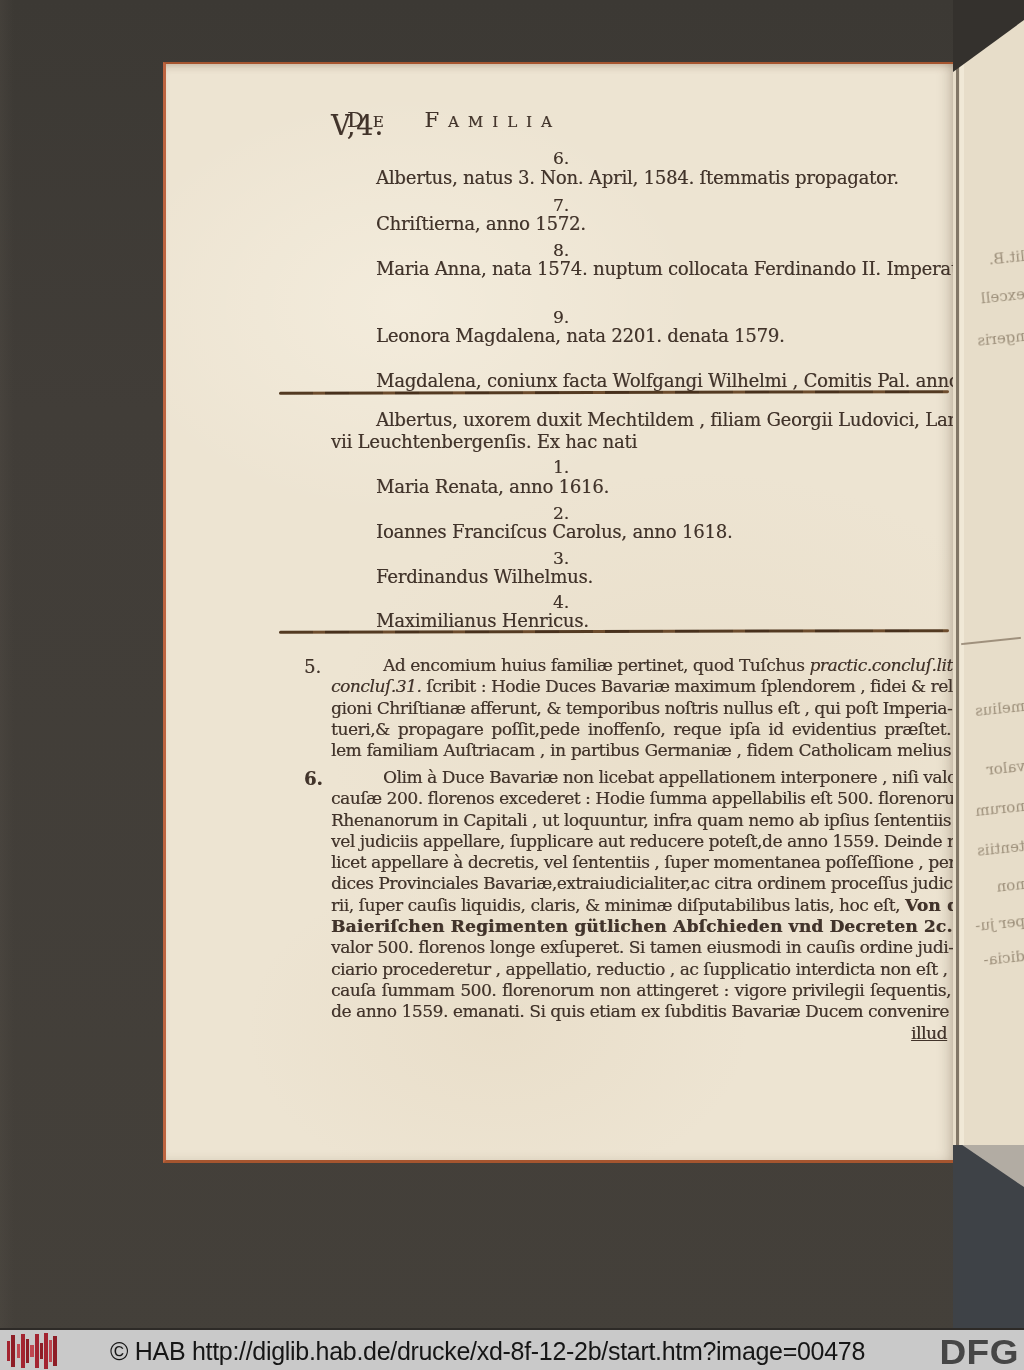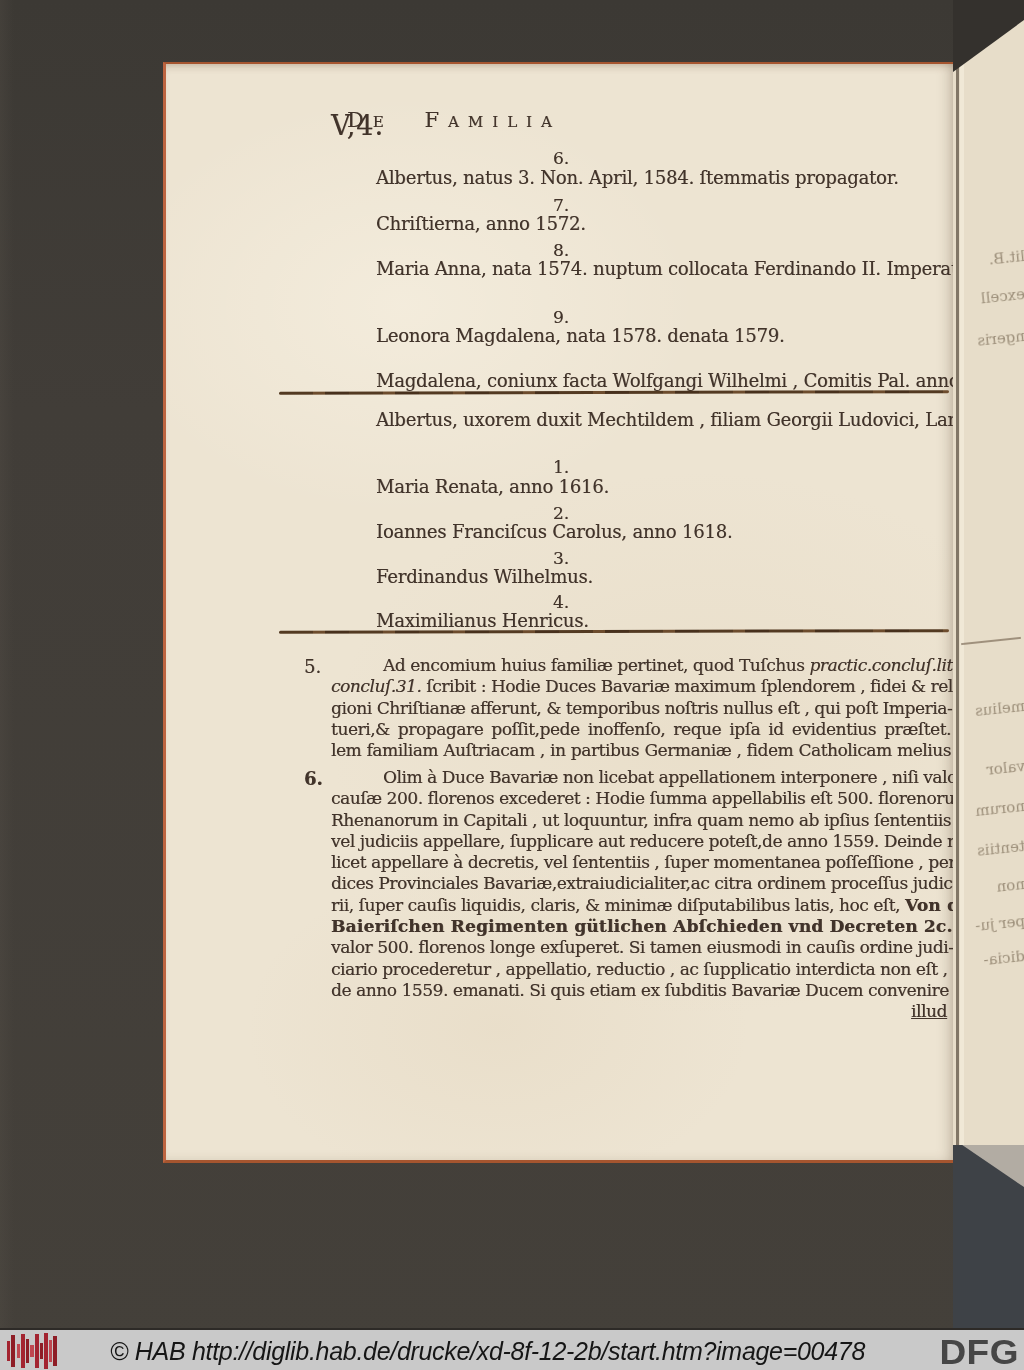--- a/index.html
+++ b/index.html
@@ -70,21 +70,21 @@
   }
 
   
   .footer{
     position:absolute;left:0;top:1328px;width:1024px;height:42px;
     background:#c9c9c9;border-top:2px solid #2d2a27;
     display:flex;align-items:center;
     font-family:"Liberation Sans", sans-serif;
   }
   .hab{margin-left:6px;flex:none;}
-  .url{margin-left:52px;font-size:25px;letter-spacing:-0.3px;color:#161616;white-space:nowrap;font-style:italic;}
+  .url{margin-left:52px;font-size:25px;letter-spacing:-0.3px;color:#161616;white-space:nowrap;}
   .dfg{
     position:absolute;right:5px;top:2px;
     font-size:37px;font-weight:800;color:#464646;
     transform:scaleY(.95);letter-spacing:0.5px;
   }
 </style>
 </head>
 <body>
 
 <div id="screen">
@@ -98,27 +98,28 @@
       <div class="numrow" style="top:84px">6.</div>
       <div class="tline ind" style="top:103px">Albertus, natus 3. Non. April, 1584. ſtemmatis propagator.</div>
 
       <div class="numrow" style="top:131px">7.</div>
       <div class="tline ind" style="top:149px">Chriſtierna, anno 1572.</div>
 
       <div class="numrow" style="top:176px">8.</div>
       <div class="tline ind" style="top:194px">Maria Anna, nata 1574. nuptum collocata Ferdinando II. Imperatori mo-</div>
 
       <div class="numrow" style="top:243px">9.</div>
-      <div class="tline ind" style="top:261px">Leonora Magdalena, nata 1578. denata 1579.</div>
+      <div class="tline ind" style="top:261px">Leonora Magdalena, nata 2201. denata 1579.</div>
 
       <div class="tline ind" style="top:306px">Magdalena, coniunx facta Wolfgangi Wilhelmi , Comitis Pal. anno 1613.</div>
 
       <div class="rule" style="top:327px"></div>
 
       <div class="tline ind" style="top:345px">Albertus, uxorem duxit Mechtildem , filiam Georgii Ludovici, Landgra-</div>
+      <div class="tline" style="top:367px">vii Leuchtenbergenſis.   Ex hac nati</div>
 
       <div class="numrow" style="top:393px">1.</div>
       <div class="tline ind" style="top:412px">Maria Renata, anno 1616.</div>
 
       <div class="numrow" style="top:439px">2.</div>
       <div class="tline ind" style="top:457px">Ioannes Franciſcus Carolus, anno 1618.</div>
 
       <div class="numrow" style="top:484px">3.</div>
       <div class="tline ind" style="top:502px">Ferdinandus Wilhelmus.</div>
 
@@ -141,20 +142,21 @@
         <div class="pl first">Olim à Duce Bavariæ non licebat appellationem interponere , niſi valor</div>
         <div class="pl">cauſæ 200. florenos excederet :  Hodie ſumma appellabilis eſt 500. florenorum</div>
         <div class="pl">Rhenanorum in Capitali , ut loquuntur, infra quam nemo ab ipſius ſententiis</div>
         <div class="pl">vel judiciis appellare, ſupplicare aut reducere poteſt,de anno 1559.  Deinde non</div>
         <div class="pl">licet appellare à decretis, vel ſententiis , ſuper momentanea poſſeſſione , per ju-</div>
         <div class="pl">dices Provinciales Bavariæ,extraiudicialiter,ac citra ordinem proceſſus judicia-</div>
         <div class="pl"><span>rii, ſuper cauſis liquidis, claris, &amp; minimæ diſputabilibus latis, hoc eſt, </span><span class="fraktur">Von der</span></div>
         <div class="pl"><span class="fraktur">Baieriſchen Regimenten gütlichen Abſchieden vnd Decreten 2c.</span><span> etiam ſi cauſæ</span></div>
         <div class="pl">valor 500. florenos longe exſuperet.   Si tamen eiusmodi in cauſis ordine judi-</div>
         <div class="pl">ciario procederetur , appellatio, reductio , ac ſupplicatio interdicta non eſt , niſi</div>
+        <div class="pl">cauſa ſummam 500. florenorum non attingeret :  vigore privilegii ſequentis,</div>
         <div class="pl">de anno 1559. emanati. Si quis etiam ex ſubditis Bavariæ Ducem convenire vult,</div>
         <div class="pl catch">illud</div>
       </div>
 
     </div>
   </div>
 
   <div class="strip">
     <div class="strip-gutter"></div>
     <div class="strip-gutterlight"></div>

